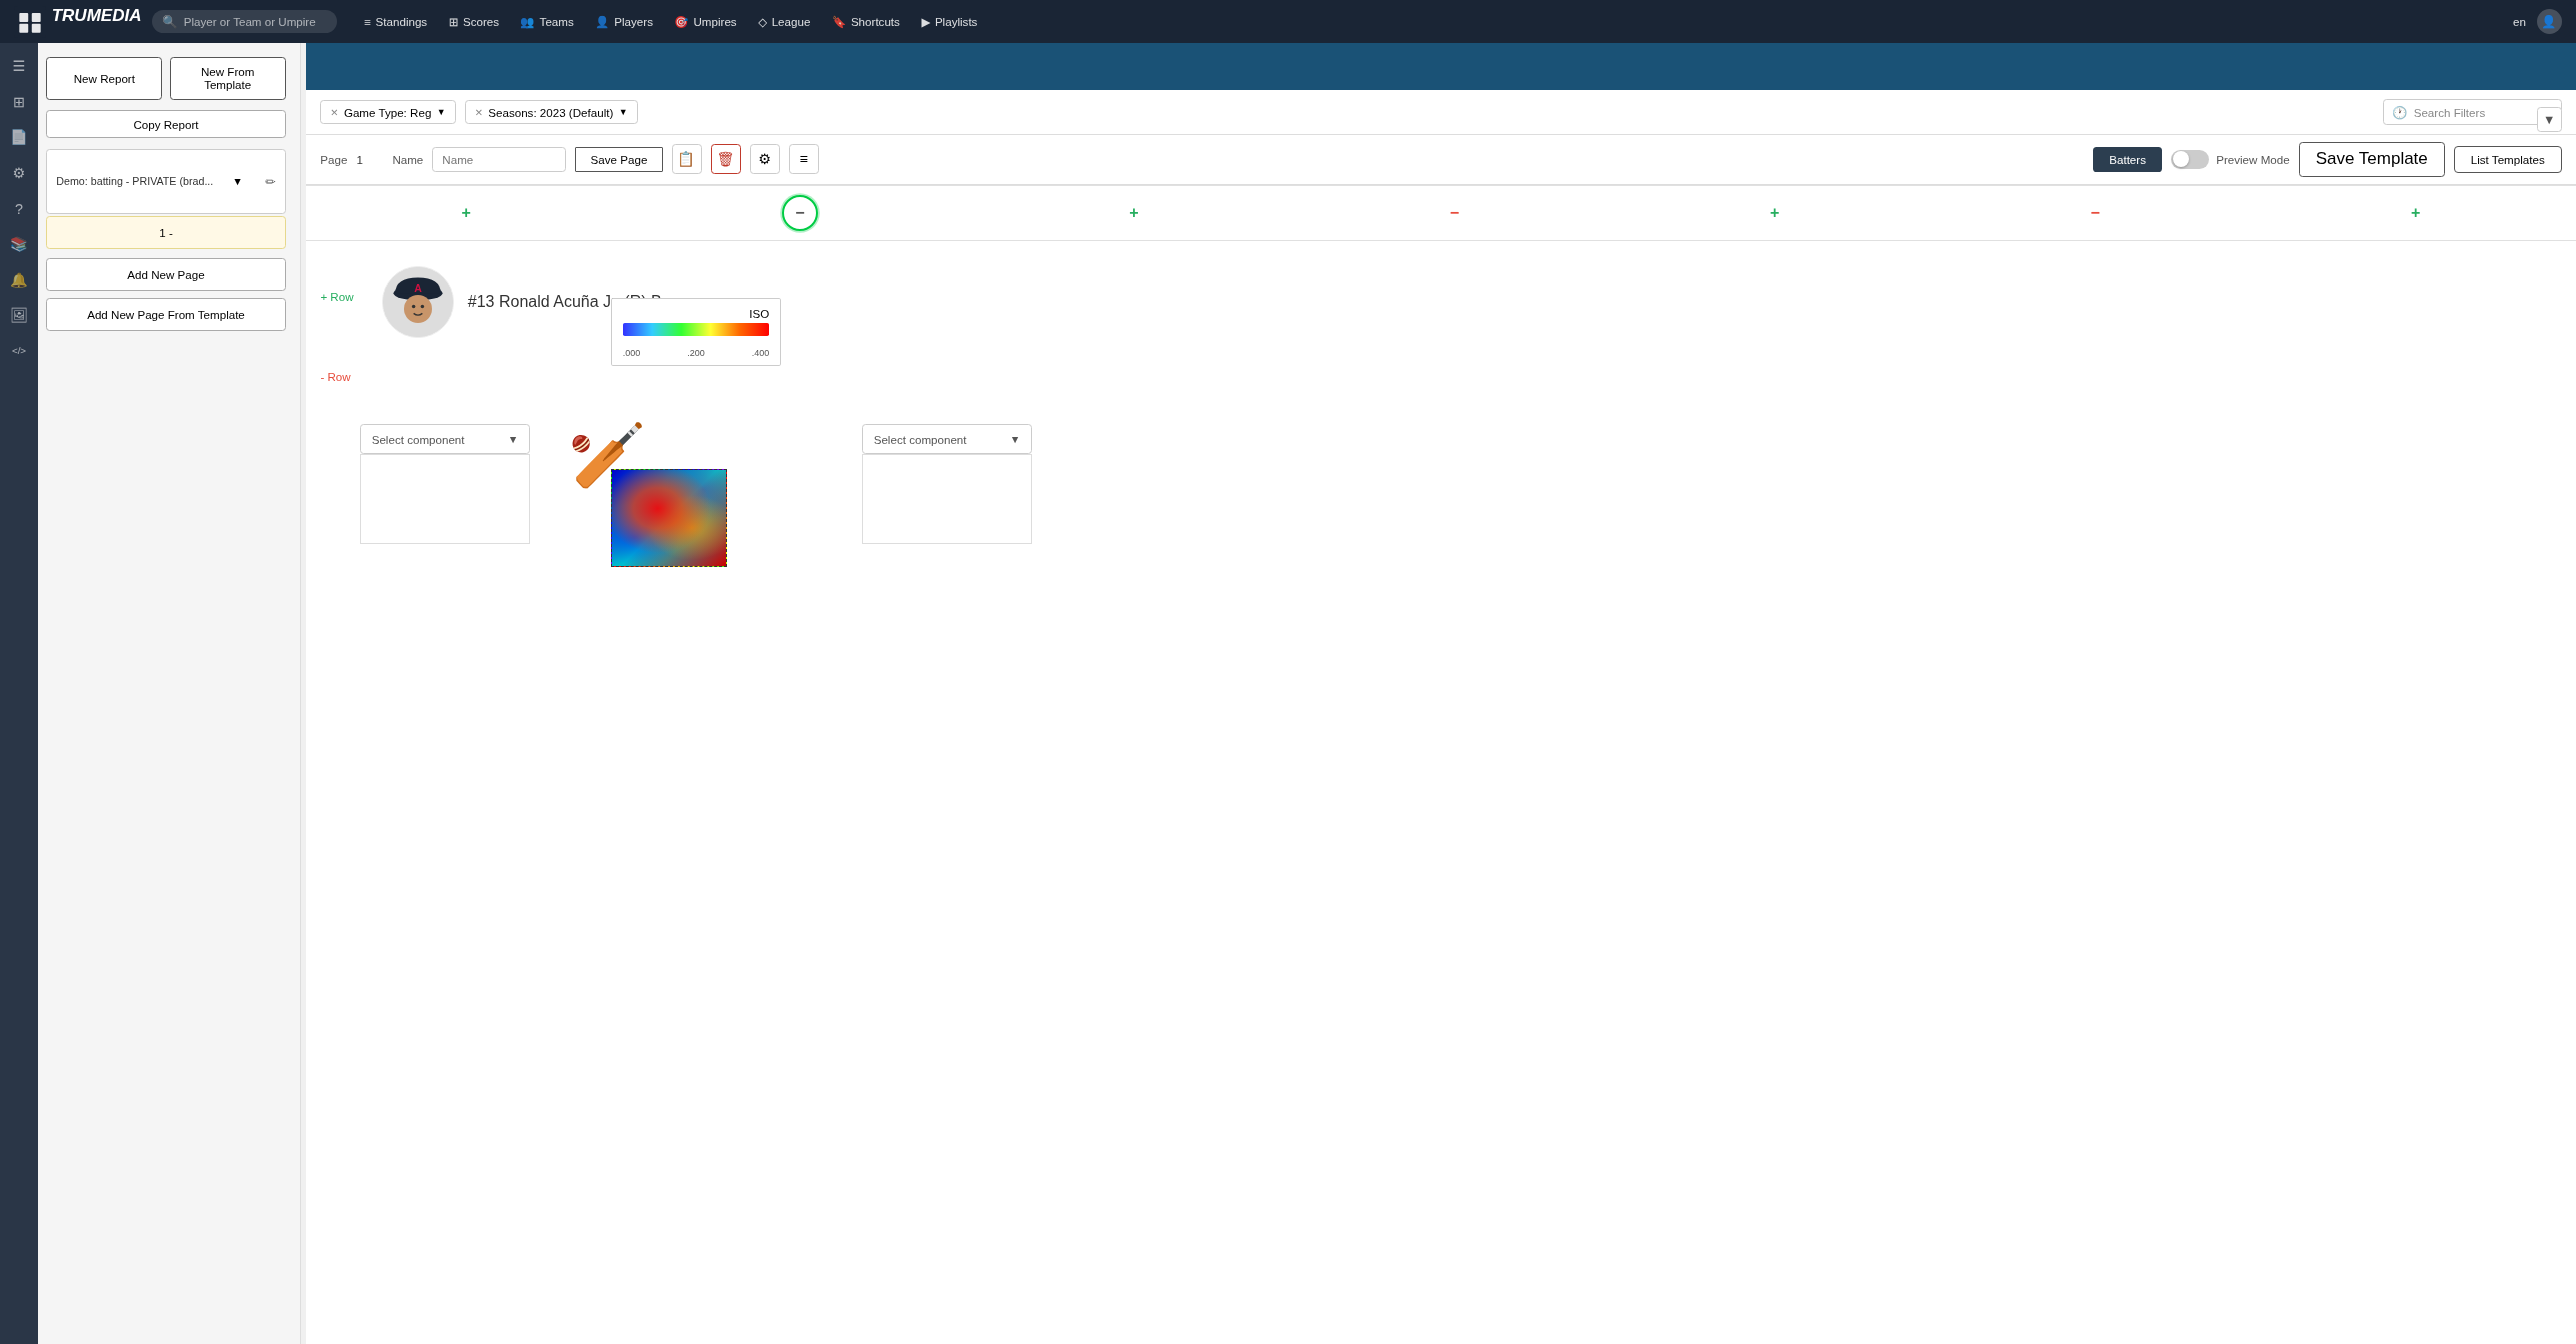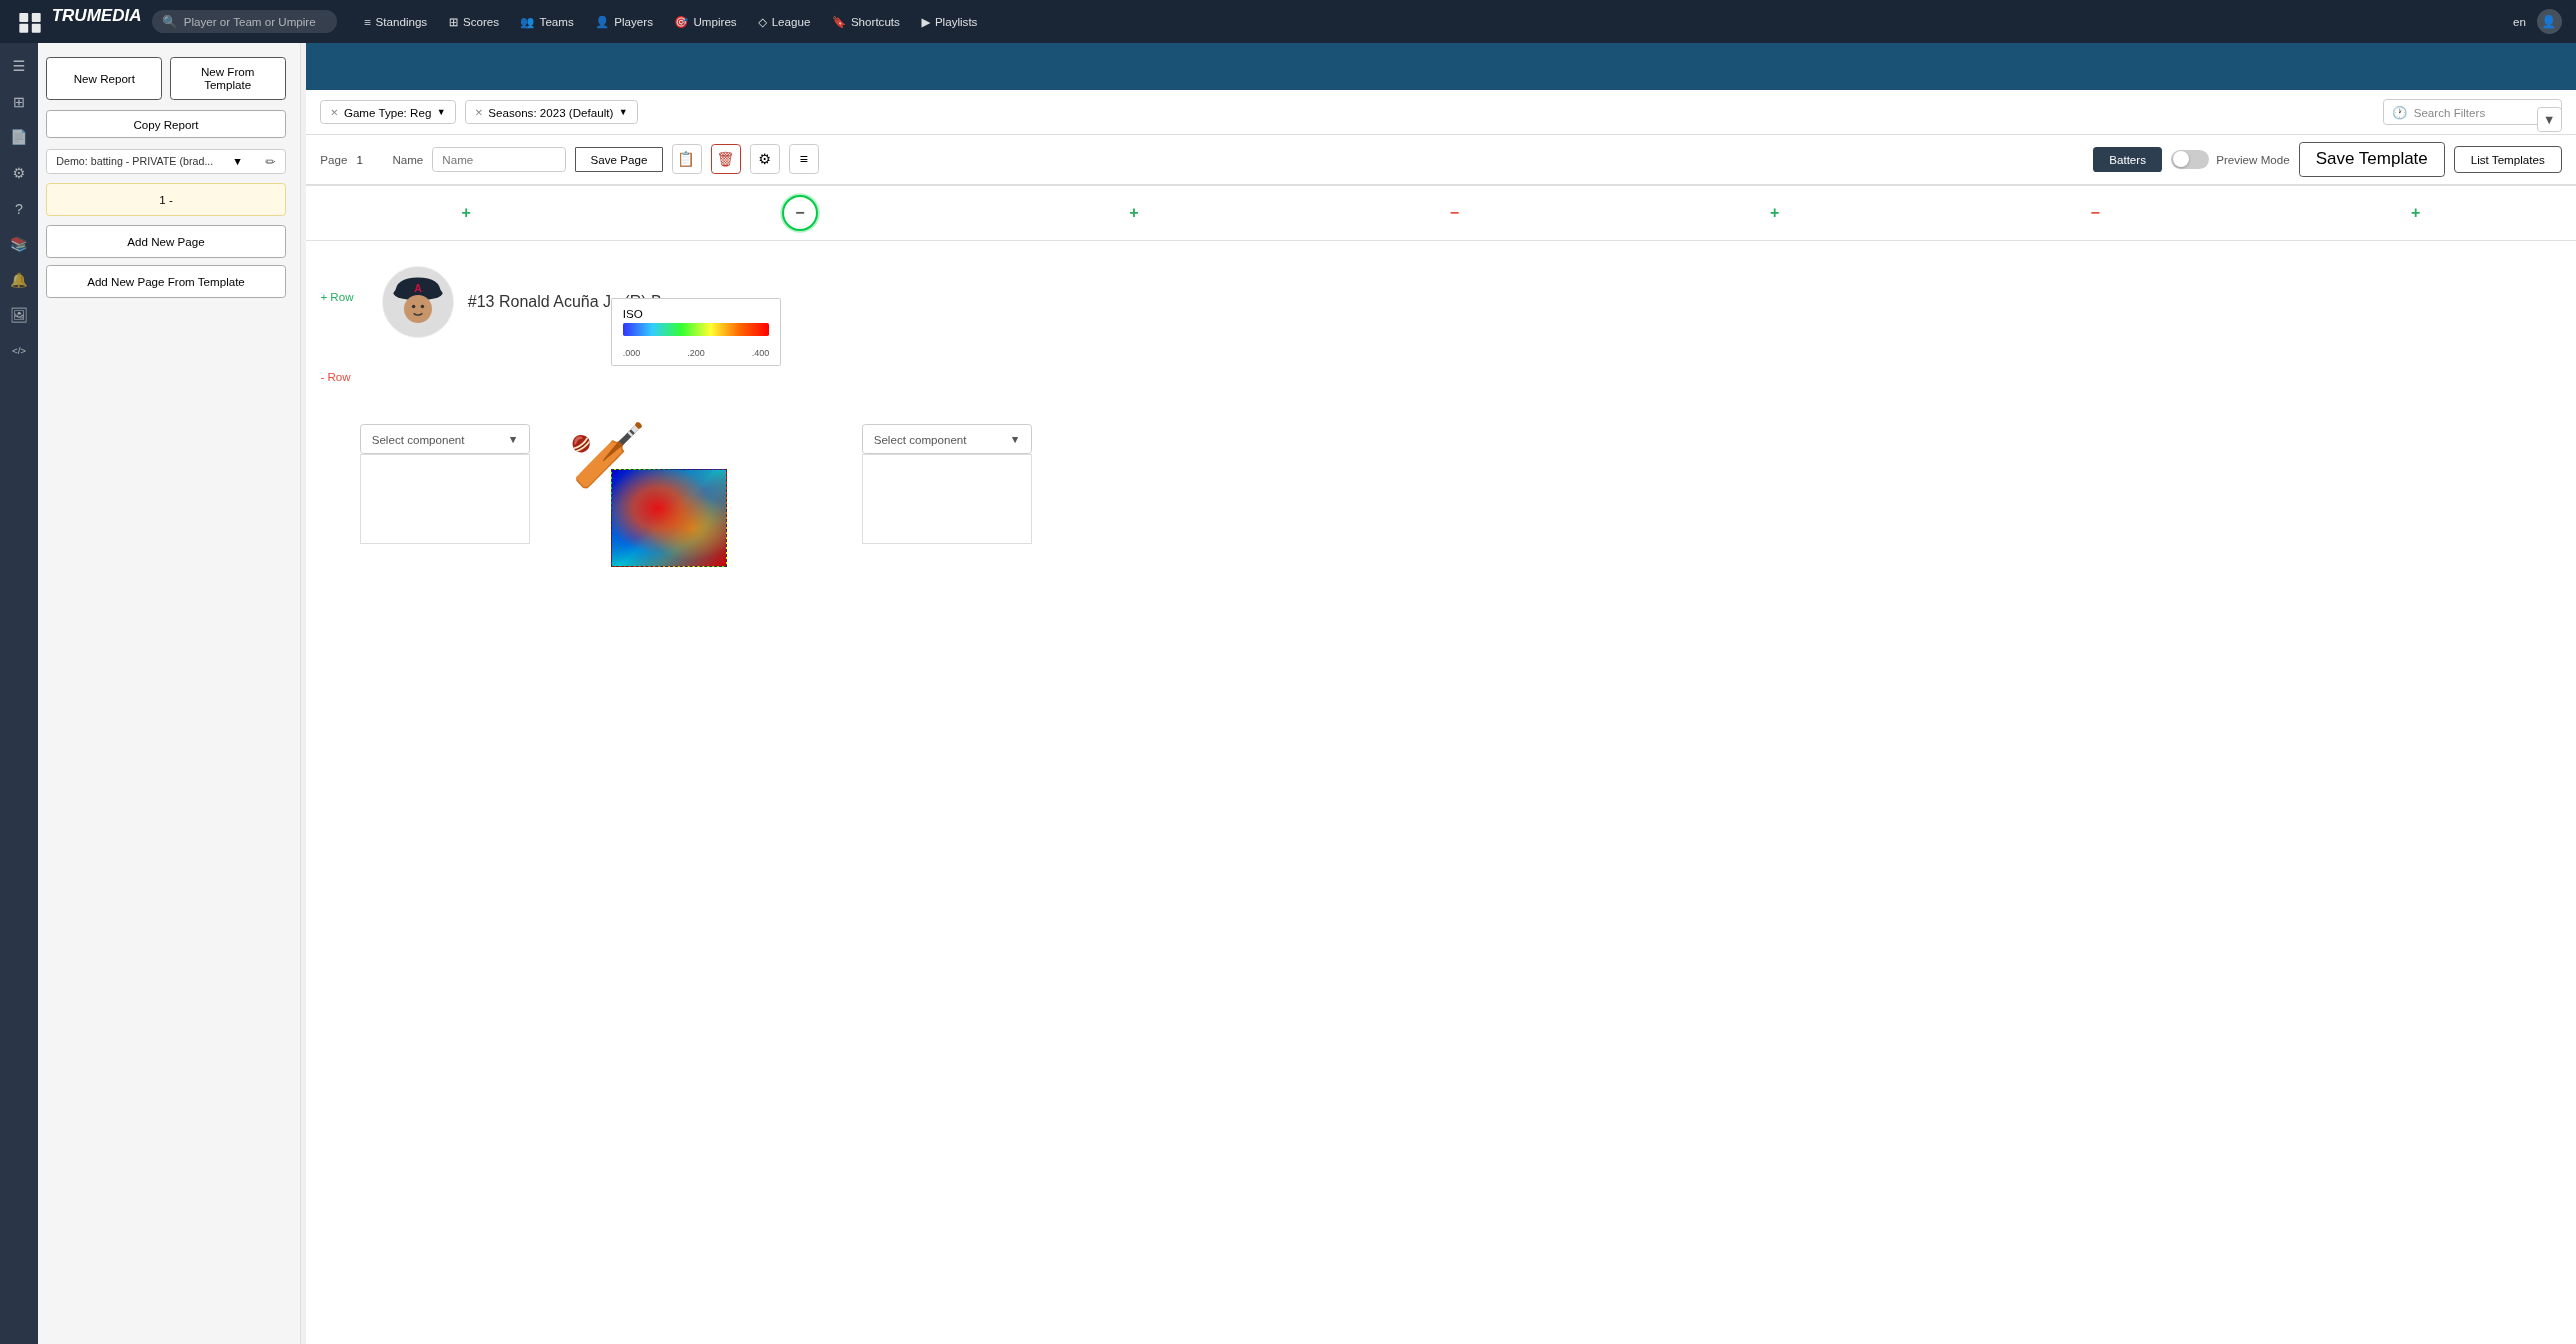--- a/index.html
+++ b/index.html
@@ -52,23 +52,23 @@
     .btn-outline {
       flex: 1; padding: 7.2px 10.7px; border: 1.3px solid #555; background: white;
       border-radius: 3.6px; font-size: 11.6px; cursor: pointer; font-weight: 500;
     }
     .copy-report-btn {
       display: block; width: 100%; padding: 6.3px; border: 1.3px solid #aaa;
       background: white; border-radius: 3.6px; font-size: 11.6px; cursor: pointer;
       margin-bottom: 10.7px; text-align: center;
     }
     .demo-selector {
-      display: flex; align-items: center; gap: 5.4px; padding: 4px 9px;
+      display: flex; align-items: center; gap: 5.4px; padding: 24px 9px;
       background: white; border: 0.9px solid #ccc; border-radius: 3.6px;
-      font-size: 11.6px; cursor: pointer; margin-bottom: 9px; justify-content: space-between;
+      font-size: 11.6px; cursor: pointer; margin-bottom: 2px; justify-content: space-between;
     }
     .page-list { display: flex; flex-direction: column; gap: 5.4px; margin-bottom: 9px; }
     .page-item {
       padding: 9px 12.5px; background: #fff9e6; border: 0.9px solid #e6d88c;
       border-radius: 3.6px; font-size: 11.6px; cursor: pointer; text-align: center;
     }
     .add-page-btn {
       width: 100%; padding: 9px; background: white; border: 1.3px solid #aaa;
       border-radius: 3.6px; font-size: 11.6px; cursor: pointer; margin-bottom: 7.2px;
       text-align: center;
@@ -206,21 +206,21 @@
         radial-gradient(ellipse at 70% 60%, rgba(255,165,0,0.7) 0%, transparent 40%),
         radial-gradient(ellipse at 20% 70%, rgba(0,0,255,0.5) 0%, transparent 35%),
         radial-gradient(ellipse at 80% 20%, rgba(128,0,128,0.4) 0%, transparent 30%),
         linear-gradient(135deg, #0000cc 0%, #00cccc 50%, #cc0000 100%);
     }
 
     
     .iso-legend {
       position: absolute; top: -72px; left: 18px; background: white;
       border: 0.9px solid #ccc; padding: 7.2px 10.7px; border-radius: 1.8px;
-      text-align: left; min-width: 170px;
+      text-align: right; min-width: 170px;
     }
     .iso-title { font-size: 11.6px; font-weight: 500; margin-bottom: 3.6px; }
     .iso-bar {
       height: 12.5px; width: 100%;
       background: linear-gradient(to right, #3333ff, #33ccff, #33ff33, #ffff33, #ff6600, #ff0000);
       border-radius: 1.8px;
     }
     .iso-labels { display: flex; justify-content: space-between; font-size: 9px; color: #555; margin-top: 12px; }
 
     

